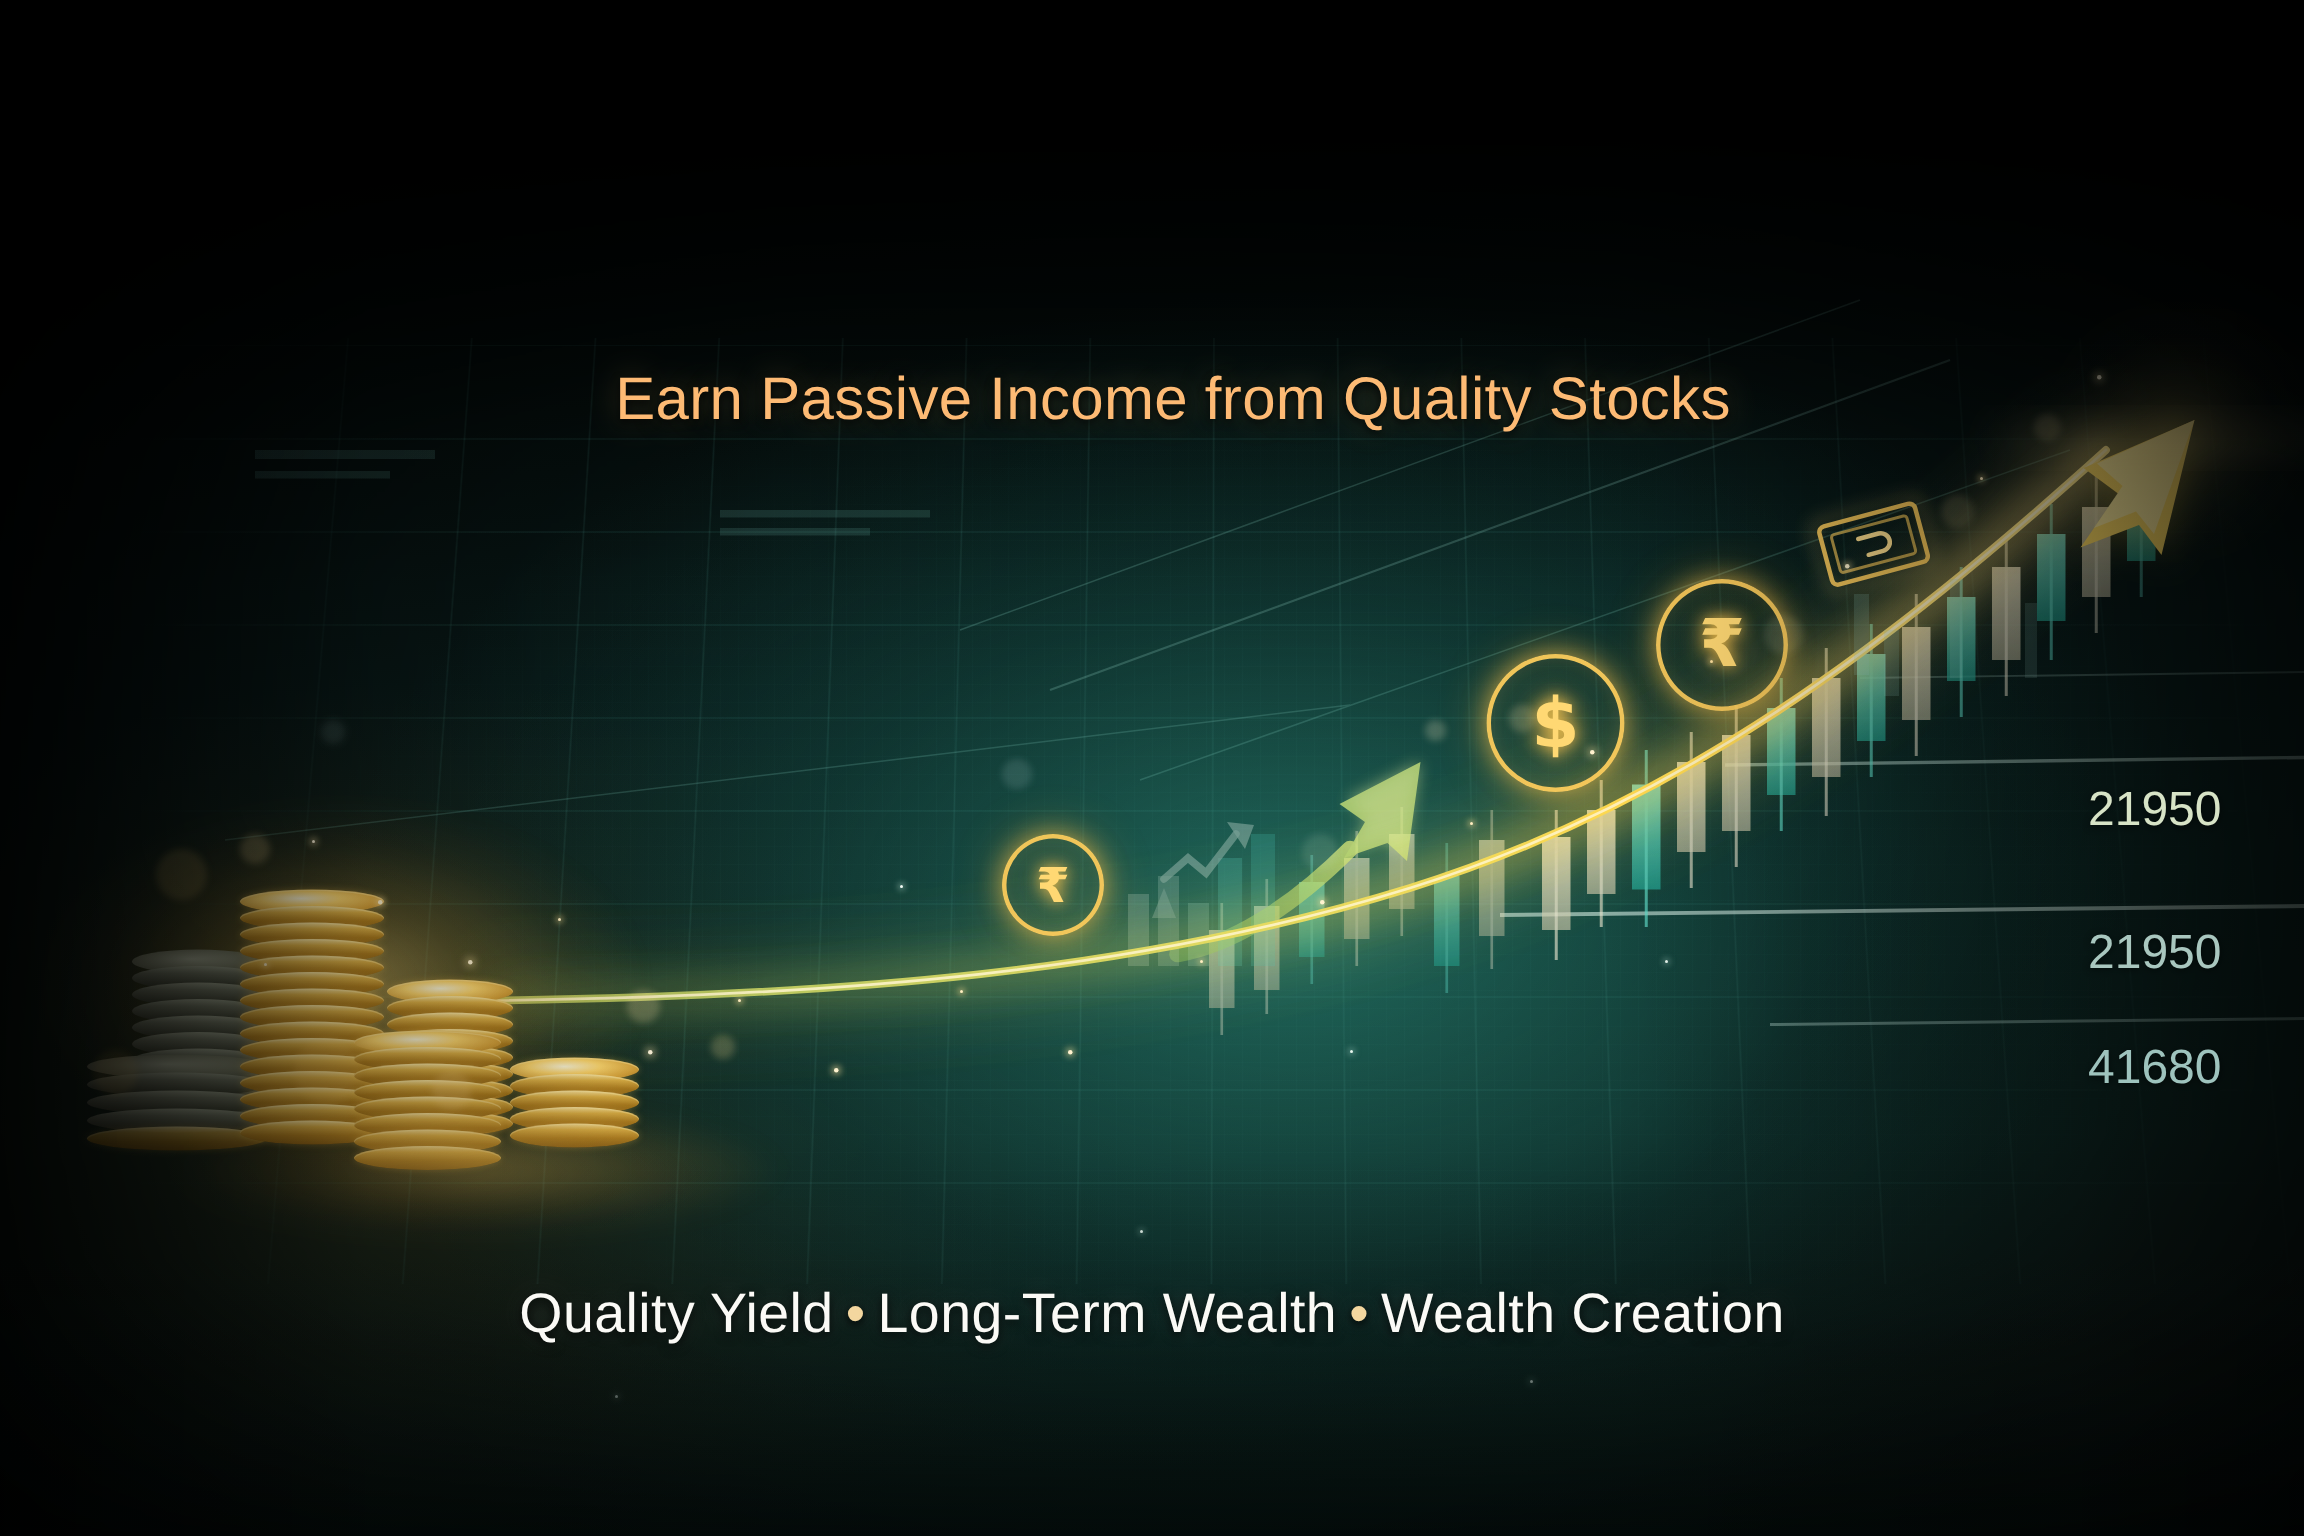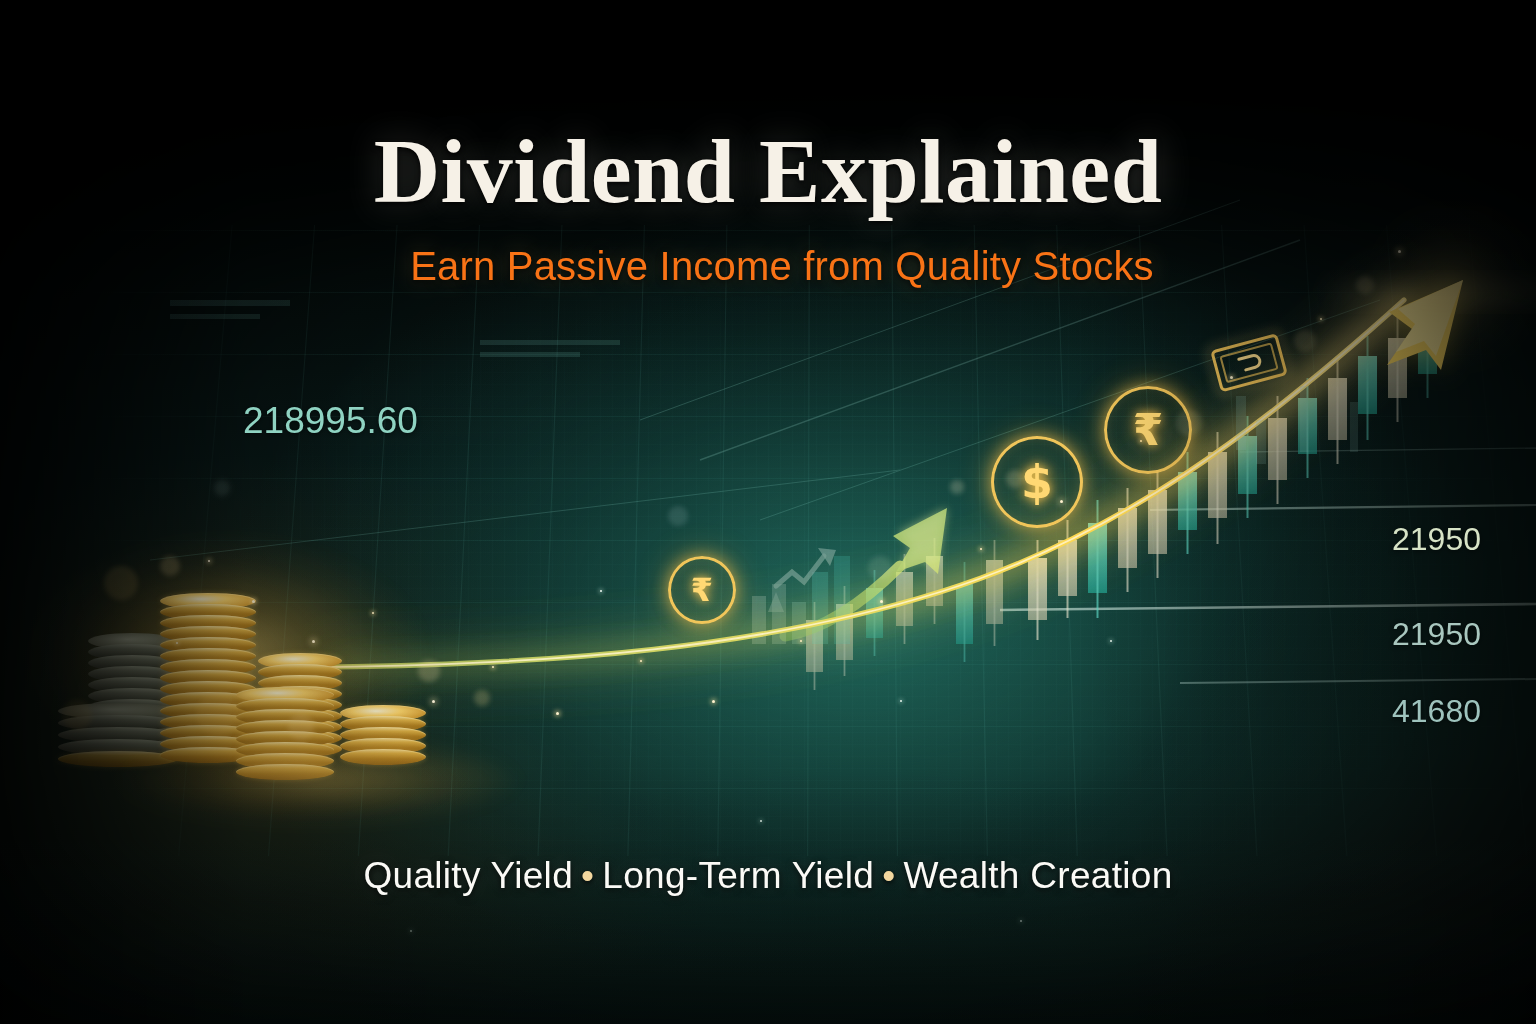--- a/index.html
+++ b/index.html
@@ -108,21 +108,21 @@
     position:absolute;left:0;right:0;top:118px;text-align:center;
     font-family:"Liberation Serif","DejaVu Serif",serif;
     font-size:92px;font-weight:700;letter-spacing:.5px;
     color:#f6f1e7;
     text-shadow:0 2px 5px rgba(0,0,0,.9),0 0 34px rgba(255,250,235,.20);
   }
   .subtitle{
     position:absolute;left:0;right:0;top:244px;text-align:center;
     font-family:"Liberation Sans", sans-serif;
     font-size:40px;font-weight:400;letter-spacing:.2px;
-    color:#f97316;
+    color:#fdba74;
     text-shadow:0 2px 6px rgba(0,0,0,.85),0 0 20px rgba(240,200,120,.28);
     margin-left:28px;
   }
   .footer{
     position:absolute;left:0;right:0;top:855px;text-align:center;
     font-family:"Liberation Sans", sans-serif;
     font-size:37px;font-weight:400;letter-spacing:.3px;
     color:#fbfaf6;
     text-shadow:0 2px 7px rgba(0,0,0,.92),0 0 18px rgba(255,255,255,.16);
     white-space:nowrap;
@@ -456,25 +456,23 @@
   </div>
 
   <div class="badge" style="left:1104px;top:386px;width:82px;height:82px;font-size:44px;">
     <span>₹</span>
   </div>
 
   <div class="layer bg-topdark"></div>
   <div class="layer bg-botdark"></div>
   <div class="layer bg-vignette"></div>
 
-  <div class="ticker tk-left">218995.60</div>
   <div class="ticker tk-r1">21950</div>
   <div class="ticker tk-r2">21950</div>
   <div class="ticker tk-r3">41680</div>
 
-  <div class="title">Dividend Explained</div>
   <div class="subtitle">Earn Passive Income from Quality Stocks</div>
 
   <div class="footer">
-    <span>Quality Yield</span><span class="dot">•</span><span>Long-Term Yield</span><span class="dot">•</span><span>Wealth Creation</span>
+    <span>Quality Yield</span><span class="dot">•</span><span>Long-Term Wealth</span><span class="dot">•</span><span>Wealth Creation</span>
   </div>
 
 </div>
 
 </body></html>

